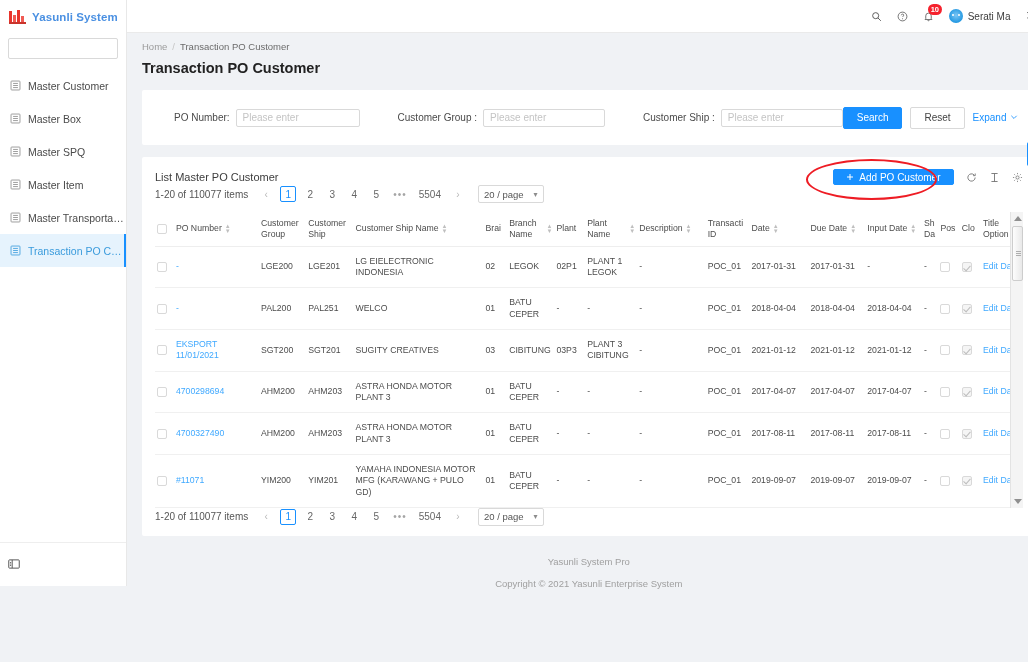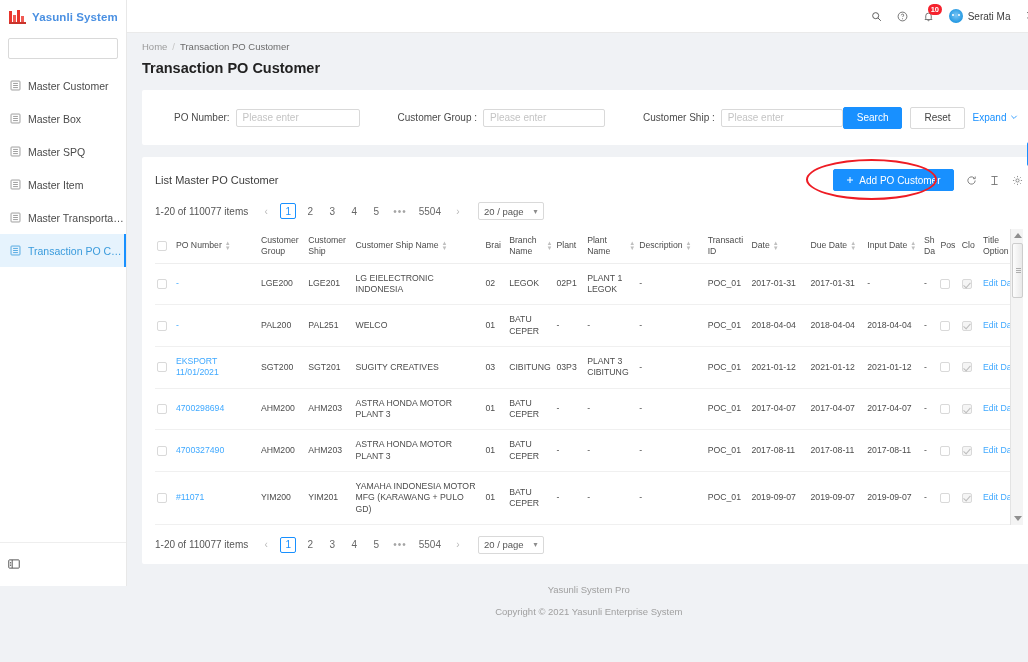--- a/index.html
+++ b/index.html
@@ -132,31 +132,31 @@
     font-family: "Liberation Sans", sans-serif; white-space:nowrap;
   }
   .btn-primary { background: #1890ff; border-color: #1890ff; color: #fff; }
   .expand-link { color: #1890ff; font-size: 10px; cursor: pointer; display:flex; align-items:center; gap:3px; }
 
   .list-card { margin-top: 12px; padding: 12px 13px 10px 13px; position: relative; }
   .list-head { display: flex; align-items: center; }
   .list-title { font-size: 11px; color: #3c3c3c; }
   .list-tools { margin-left: auto; display: flex; align-items: center; gap: 12px; position: relative; }
   .add-btn {
-    background: #1890ff; border-color: #1890ff; color: #fff; height: 22px;
+    background: #1890ff; border-color: #1890ff; color: #fff; height: 16px;
     border-radius: 2px; font-size: 10px; padding: 0 12px; display:inline-flex;
     align-items:center; gap:5px; cursor:pointer; border:1px solid #1890ff;
   }
   .tool-icon { color: #6d6d6d; cursor: pointer; display: flex; align-items: center; }
   .highlight-ellipse {
     position: absolute; left: -27px; top: -10px; width: 131px; height: 41px;
     border: 2.2px solid #ee1c24; border-radius: 50%; pointer-events: none;
   }
 
-  .pager { display: flex; align-items: center; gap: 6px; margin-top: 11px; }
+  .pager { display: flex; align-items: center; gap: 6px; }
   .pager .count { font-size: 10px; color: #555; margin-right: 4px; }
   .pg {
     min-width: 16px; height: 16px; font-size: 10px; color: #666;
     display: inline-flex; align-items: center; justify-content: center;
     cursor: pointer; padding: 0 3px;
   }
   .pg.arrow { color: #b9b9b9; }
   .pg.cur { border: 1px solid #1890ff; color: #1890ff; border-radius: 2px; }
   .pg.dots { color: #a5a5a5; letter-spacing: 1px; }
   .pagesize {

